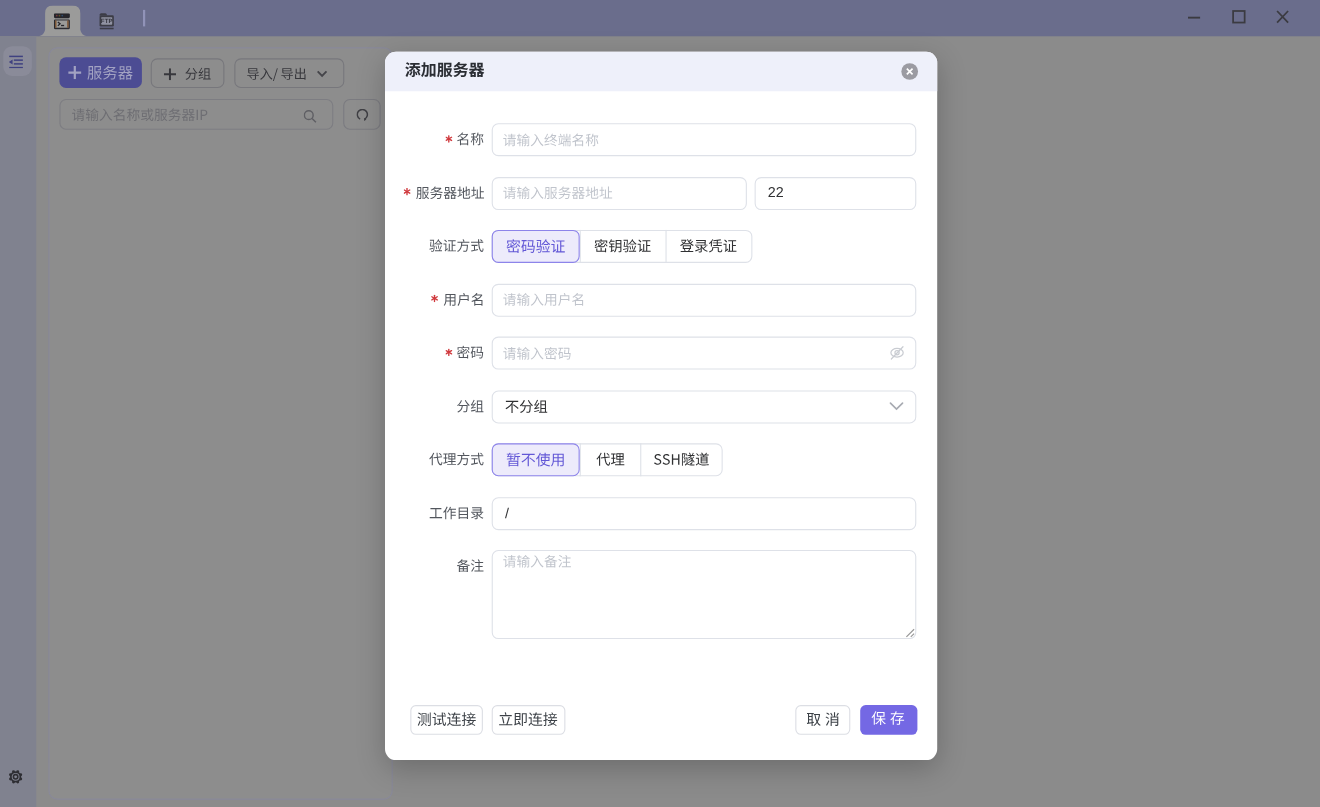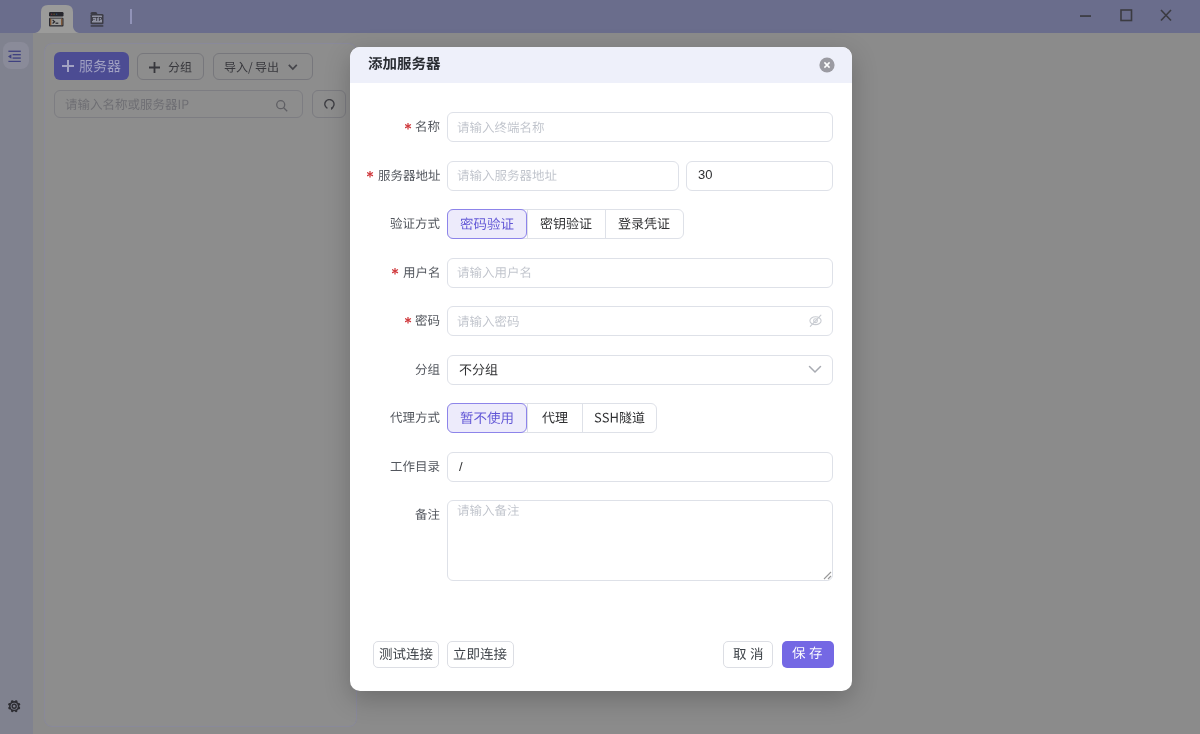--- a/index.html
+++ b/index.html
@@ -184,21 +184,21 @@
       <use href="#r10" x="1000"></use>
       <use href="#r6" x="2000"></use>
       <use href="#r0" x="3000"></use>
       <use href="#r1" x="4000"></use>
       <use href="#r2" x="5000"></use>
       <use href="#r18" x="6000"></use>
       <use href="#r19" x="7000"></use>
     </g>
   </svg>
 <div style="position:absolute;left:686px;top:160.5px;width:146.5px;height:30px;border-radius:6px;border:1px solid #dee1e8;background:#fff"></div>
-<div style="position:absolute;left:698px;top:167.0px;font-size:13px;color:#303133">30</div>
+<div style="position:absolute;left:698px;top:167.0px;font-size:13px;color:#303133">22</div>
 <svg style="position:absolute;left:390.0px;top:217.3px;overflow:visible" width="50" height="16">
     <g fill="#52565d" transform="translate(0,11.0) scale(0.012500,-0.012500)">
       <use href="#r20" x="0"></use>
       <use href="#r21" x="1000"></use>
       <use href="#r22" x="2000"></use>
       <use href="#r23" x="3000"></use>
     </g>
   </svg>
 <div style="position:absolute;left:446.5px;top:209px;width:237.5px;height:29.5px;border-radius:6px;border:1px solid #dee1e8;background:#fff"></div>
 <div style="position:absolute;left:526.5px;top:209px;width:1px;height:29.5px;background:#dee1e8"></div>

